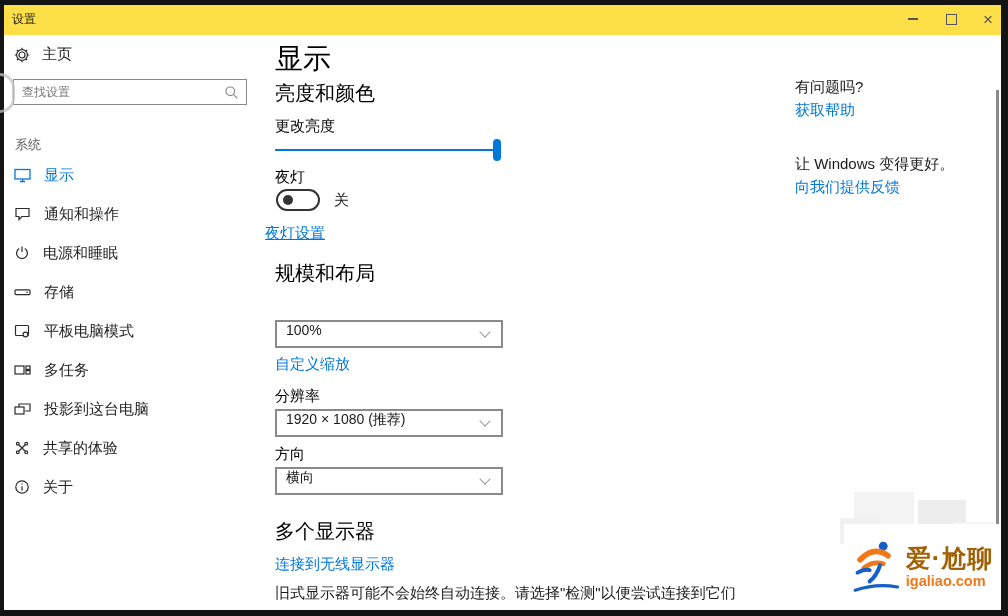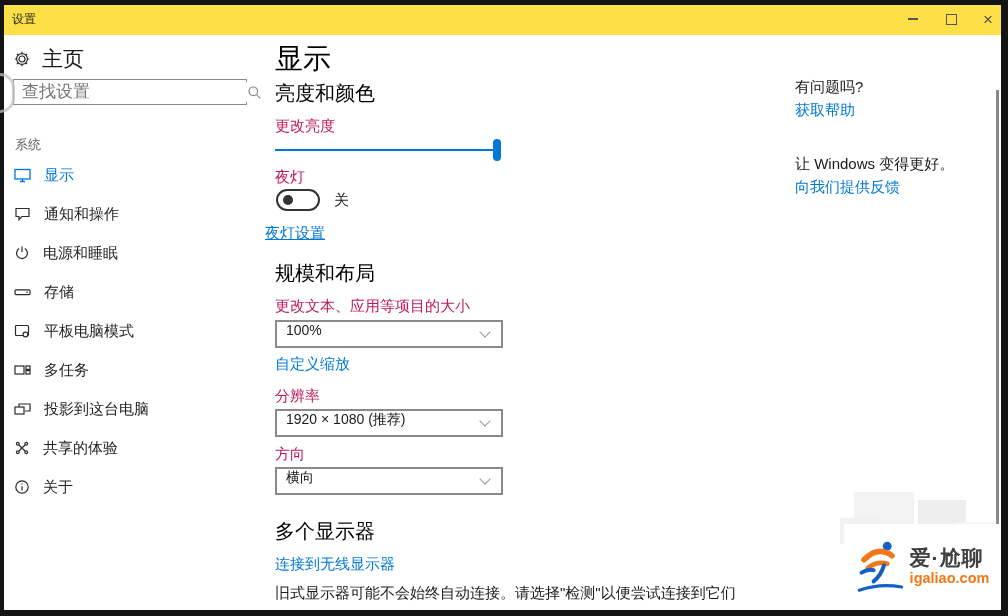--- a/index.html
+++ b/index.html
@@ -6,34 +6,34 @@
     font-family:"Liberation Sans","DejaVu Sans",sans-serif;background:#141414;}
   .window{position:absolute;left:4px;top:5px;width:997px;height:605px;background:#fff;overflow:hidden;}
   .titlebar{position:absolute;left:0;top:0;width:100%;height:30px;background:#fde047;}
   .win-title{position:absolute;left:8px;top:6px;font-size:12px;color:#1a1a1a;}
   .ctrl{position:absolute;top:4px;width:24px;height:20px;display:flex;align-items:center;justify-content:center;color:#555;}
   .ctrl-min{left:897px}.ctrl-max{left:935px}.ctrl-close{left:972px;font-size:17px;line-height:1;}
   .min-glyph{width:10px;height:0;border-top:2px solid #555;}
   .max-glyph{width:9px;height:9px;border:1.5px solid #555;}
   
   .sidebar{position:absolute;left:0;top:30px;width:260px;height:575px;background:#fff;}
-  .home-row{position:absolute;left:10px;top:10px;display:flex;align-items:center;gap:12px;font-size:21px;color:#1a1a1a;}
+  .home-row{position:absolute;left:10px;top:10px;display:flex;align-items:center;gap:12px;font-size:15px;color:#1a1a1a;}
   .searchbox{position:absolute;left:9px;top:44px;width:232px;height:24px;border:1px solid #8a8a8a;background:#fff;display:flex;align-items:center;}
-  .searchbox input{flex:1;border:none;outline:none;font-size:17px;padding:0 4px 0 8px;color:#333;font-family:inherit;}
+  .searchbox input{flex:1;border:none;outline:none;font-size:12px;padding:0 4px 0 8px;color:#333;font-family:inherit;}
   .searchbox input::placeholder{color:#767676;}
   .search-ic{margin-right:7px;display:flex;}
   .side-section{position:absolute;left:11px;top:101px;font-size:13px;color:#5f5f5f;}
   .side-items{position:absolute;left:0;top:120px;width:260px;}
   .side-item{height:39px;display:flex;align-items:center;padding-left:10px;gap:13px;font-size:15px;color:#1f1f1f;cursor:pointer;}
   .side-item .lbl{padding-top:1px;}
   .side-item.active{color:#0078d7;}
   
   .main-title{position:absolute;left:271px;top:35px;font-size:28px;font-weight:300;color:#000;}
   .h2{position:absolute;font-size:20px;font-weight:300;color:#000;}
-  .lab{position:absolute;font-size:15px;color:#be185d;}
+  .lab{position:absolute;font-size:15px;color:#000000;}
   .link{position:absolute;font-size:15px;color:#0078d7;cursor:pointer;}
   .slider{position:absolute;left:271px;top:133px;width:224px;height:24px;}
   .track{position:absolute;left:0;top:11px;width:100%;height:2px;background:#999;}
   .fill{position:absolute;left:0;top:11px;height:2px;background:#0078d7;}
   .thumb{position:absolute;top:1px;width:8px;height:22px;border-radius:4px;background:#0078d7;}
   .toggle-row{position:absolute;left:272px;top:184px;display:flex;align-items:center;gap:14px;}
   .toggle{width:40px;height:18px;border:2px solid #333;border-radius:12px;position:relative;background:#fff;cursor:pointer;}
   .knob{position:absolute;left:5px;top:4px;width:10px;height:10px;border-radius:50%;background:#333;}
   .tog-state{font-size:15px;color:#1a1a1a;}
   .dd{position:absolute;left:271px;width:224px;height:24px;border:2px solid #8a8a8a;background:#fff;display:flex;cursor:pointer;}
@@ -48,21 +48,21 @@
   .scrollthumb{position:absolute;right:2px;top:85px;width:3px;height:520px;background:#8a8a8a;}
   
   .watermark{position:absolute;left:830px;top:487px;width:167px;height:118px;}
   .tile{position:absolute;background:#efefef;}
   .t1{left:20px;top:0;width:60px;height:34px;background:#f3f3f3;}
   .t2{left:84px;top:8px;width:48px;height:30px;background:#ededed;}
   .t3{left:6px;top:26px;width:40px;height:26px;background:#f1f1f1;}
   .t4{left:120px;top:30px;width:40px;height:24px;background:#f4f4f4;}
   .wm-card{position:absolute;left:10px;top:32px;right:0;bottom:0;background:#fff;display:flex;align-items:center;justify-content:center;gap:6px;}
   .wm-text{display:flex;flex-direction:column;line-height:1.05;}
-  .wm-cn{font-size:21px;font-weight:bold;color:#404040;letter-spacing:1px;}
+  .wm-cn{font-size:25px;font-weight:bold;color:#a16207;letter-spacing:1px;}
   .wm-site{font-size:14.5px;font-weight:bold;color:#f07818;margin-top:2px;}
   .edge-arc{position:absolute;left:0;top:73px;width:12px;height:34px;border:3px solid #c2c2c2;border-left:none;border-radius:0 20px 20px 0;opacity:.75;z-index:9;}
   svg{display:block;}
 </style>
 </head>
 <body>
 
 <div class="edge-arc"></div>
 
 <div class="window">
@@ -205,21 +205,20 @@
   <div class="lab" style="left:271px;top:163px;">夜灯</div>
   <div class="toggle-row">
     <div class="toggle">
       <div class="knob"></div>
     </div>
     <span class="tog-state">关</span>
   </div>
   <div class="link" style="left:261px;top:219px;text-decoration:underline;">夜灯设置</div>
 
   <div class="h2" style="left:271px;top:255px;">规模和布局</div>
-  <div class="lab" style="left:271px;top:292px;">更改文本、应用等项目的大小</div>
   <div class="dd" style="top:315px;">
     <span class="val">100%</span>
     <span class="chev"></span>
   </div>
   <div class="link" style="left:271px;top:350px;">自定义缩放</div>
 
   <div class="lab" style="left:271px;top:382px;">分辨率</div>
   <div class="dd" style="top:404px;">
     <span class="val">1920 × 1080 (推荐)</span>
     <span class="chev"></span>

